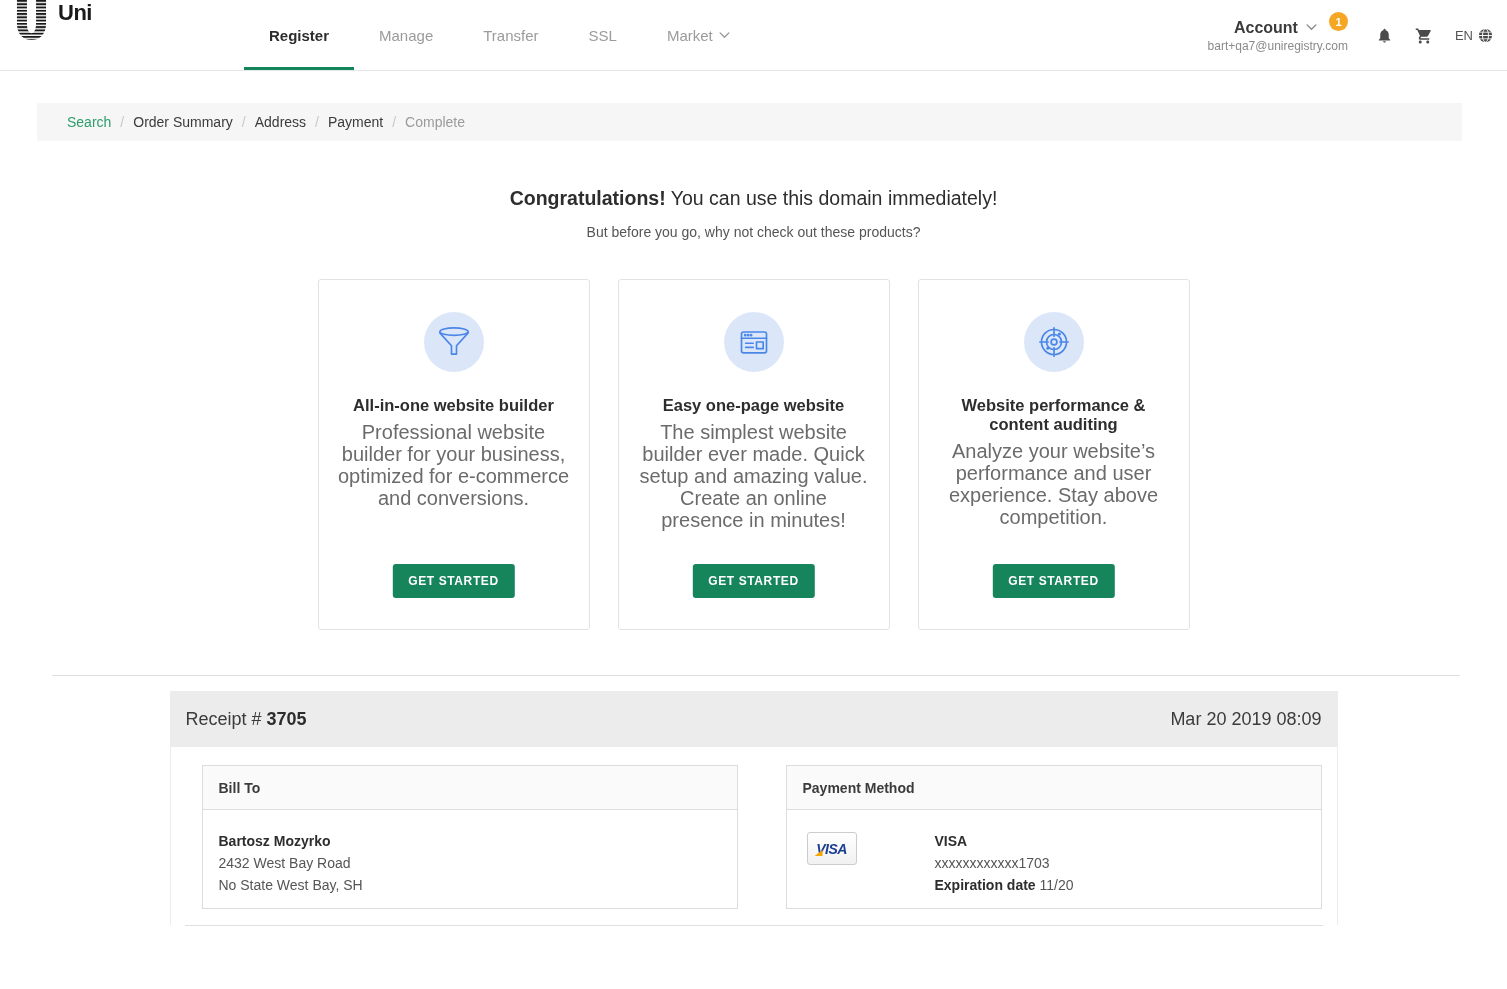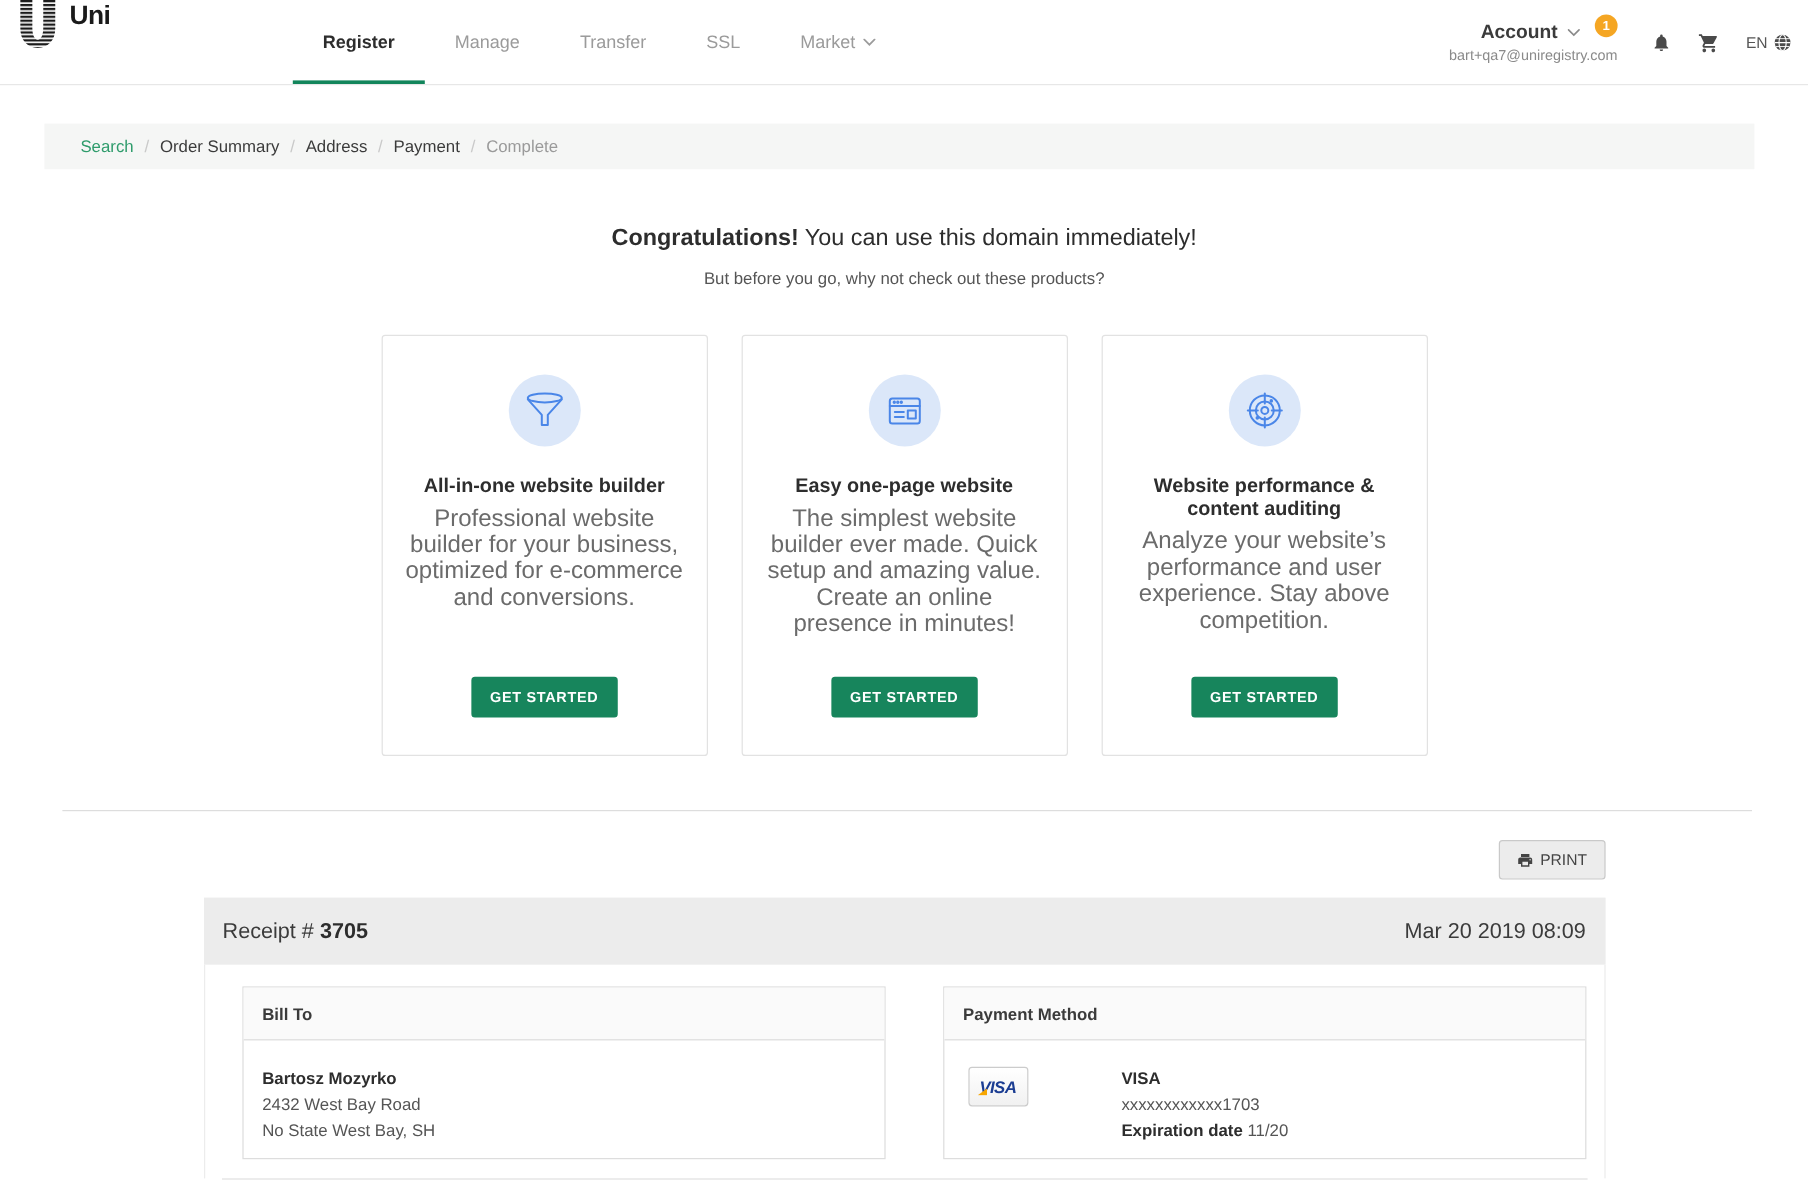--- a/index.html
+++ b/index.html
@@ -240,30 +240,20 @@
       <div class="card-desc">Analyze your website’s performance and user experience. Stay above competition.</div>
       <button class="cta-btn">GET STARTED</button>
     </div>
 
   </section>
 
   <div class="divider"></div>
 
   <div class="receipt-wrap">
 
-    <div class="print-row">
-      <button class="print-btn">
-        <span>
-          <svg width="14" height="14" viewBox="0 0 24 24" fill="#444">
-              <path d="M19 8H5c-1.66 0-3 1.34-3 3v6h4v4h12v-4h4v-6c0-1.66-1.34-3-3-3zm-3 11H8v-5h8v5zm3-7c-.55 0-1-.45-1-1s.45-1 1-1 1 .45 1 1-.45 1-1 1zm-1-9H6v4h12V3z"></path>
-            </svg>
-        </span>
-        <span>PRINT</span>
-      </button>
-    </div>
 
     <div class="receipt">
       <div class="receipt-header">
         <div class="receipt-num">
           <span>Receipt #</span>
           <b>3705</b>
         </div>
         <div class="receipt-date">Mar 20 2019 08:09</div>
       </div>
 

